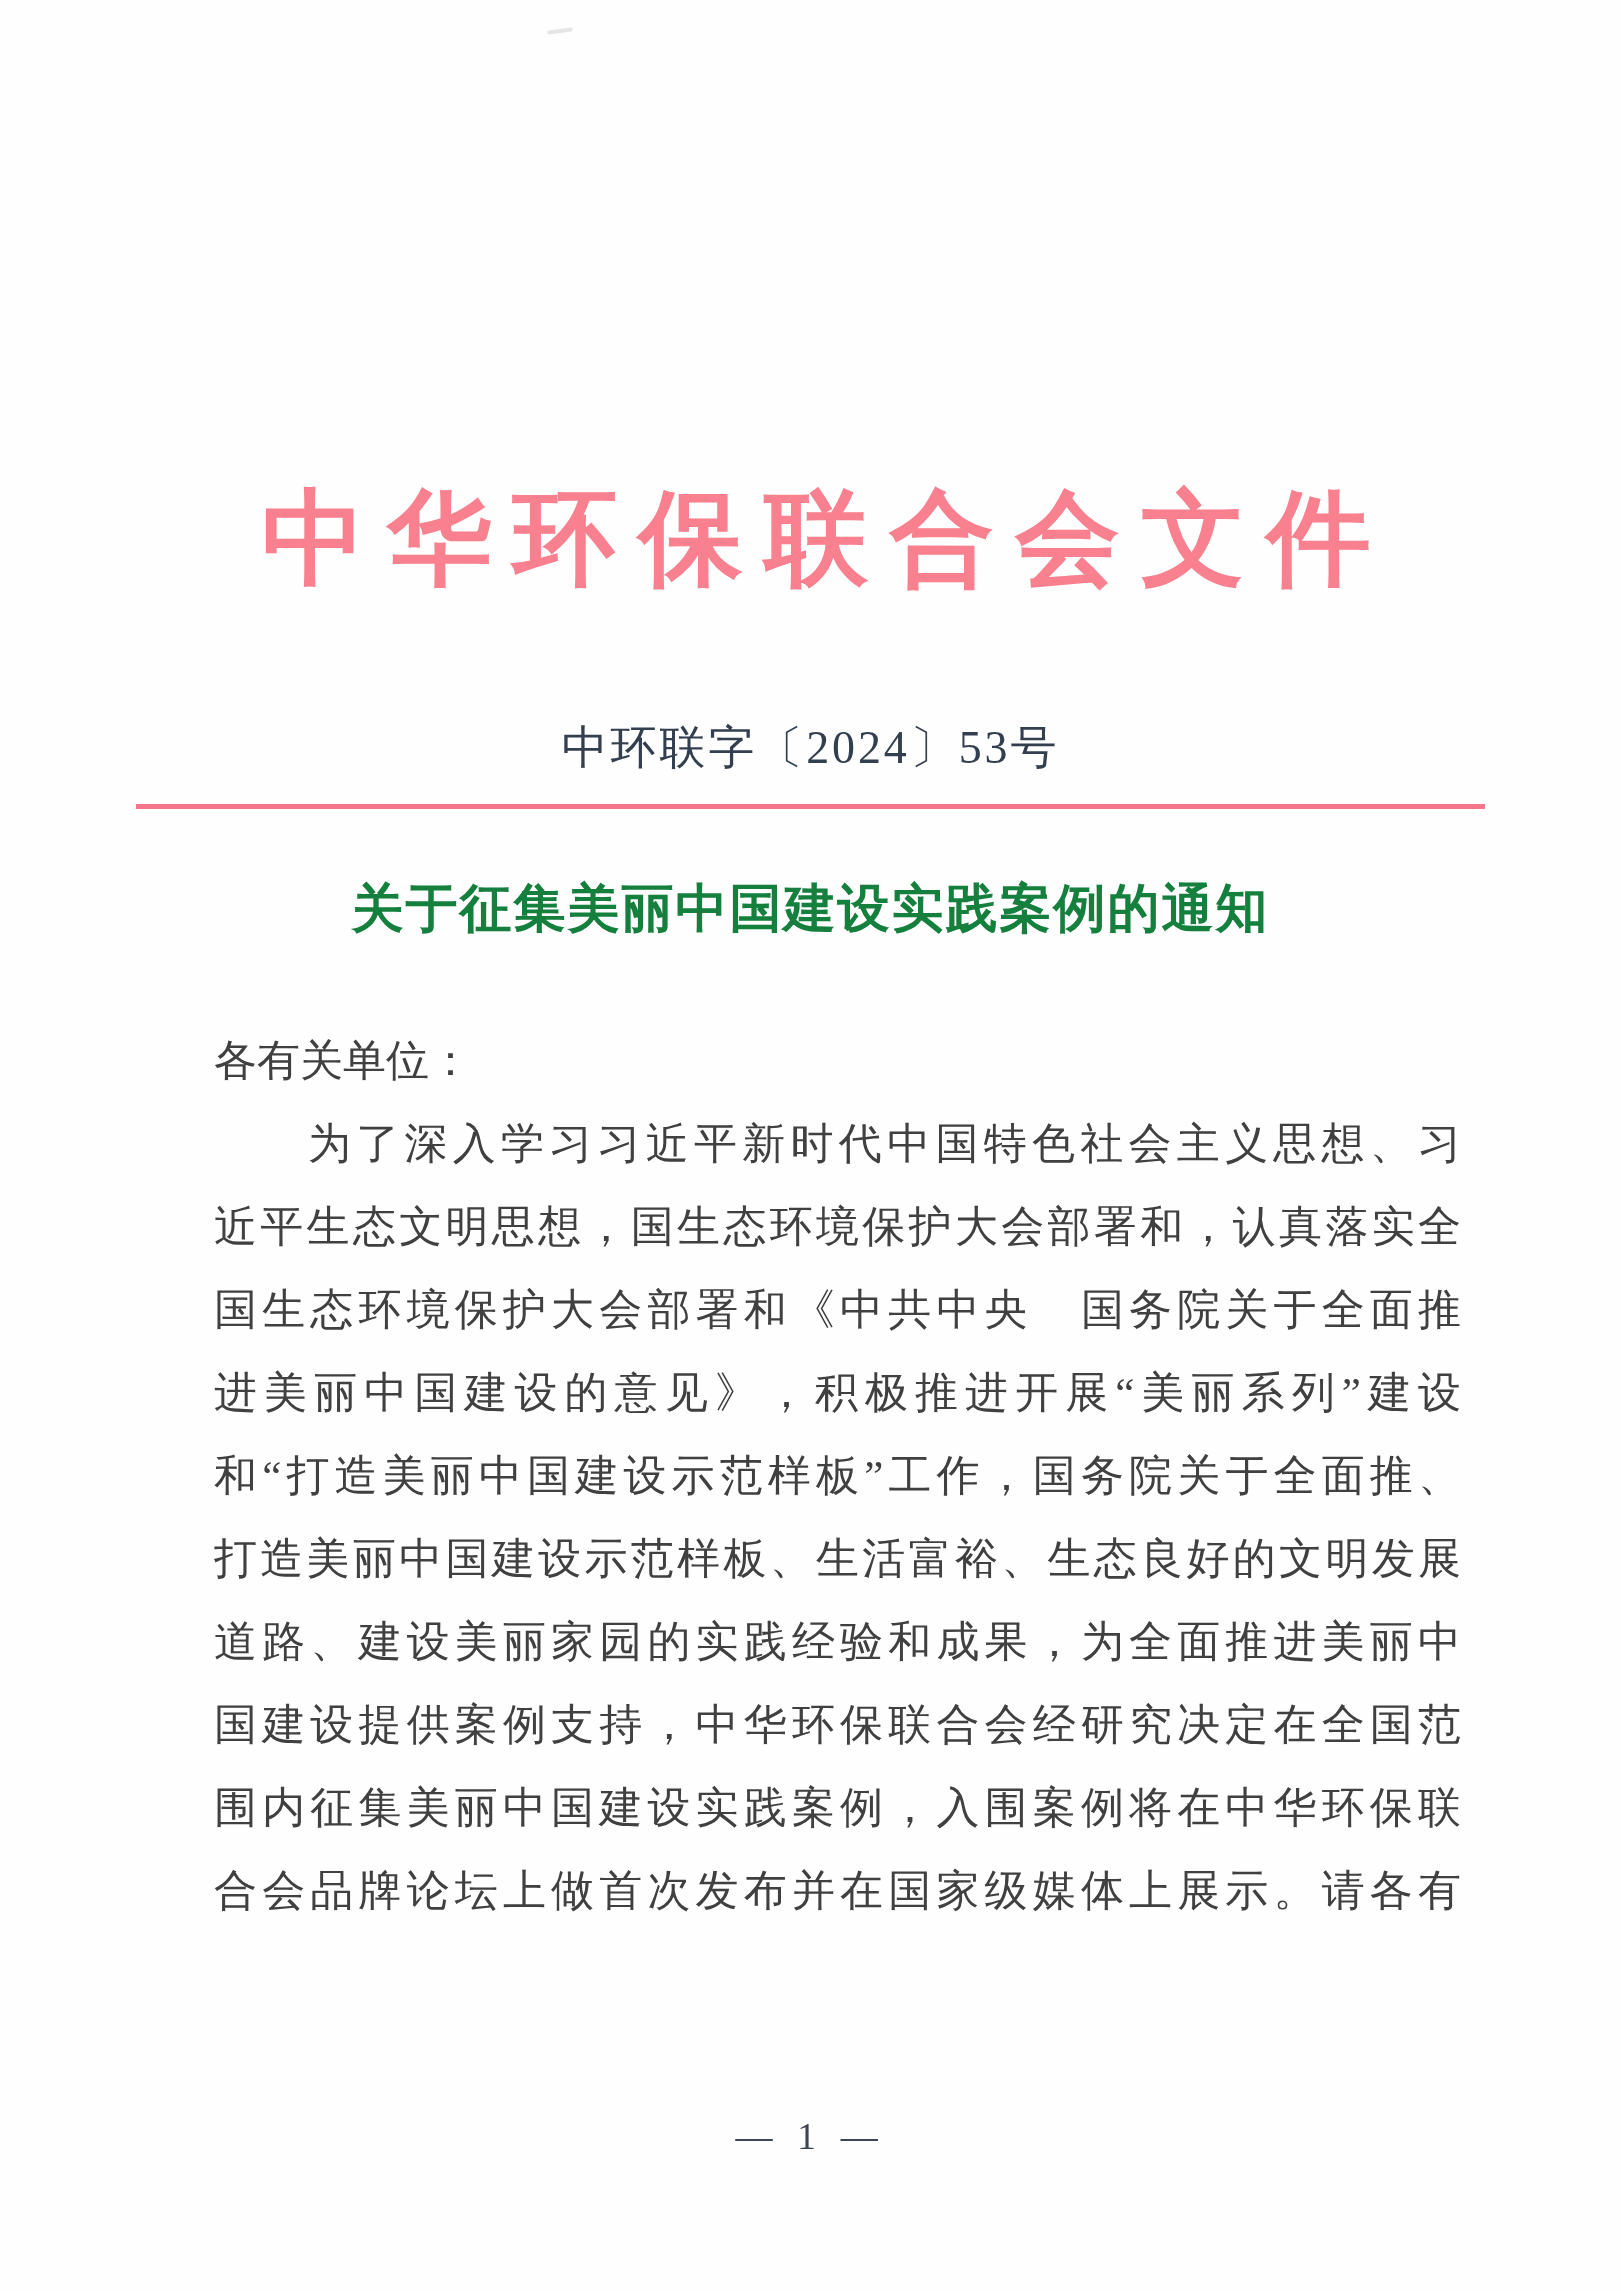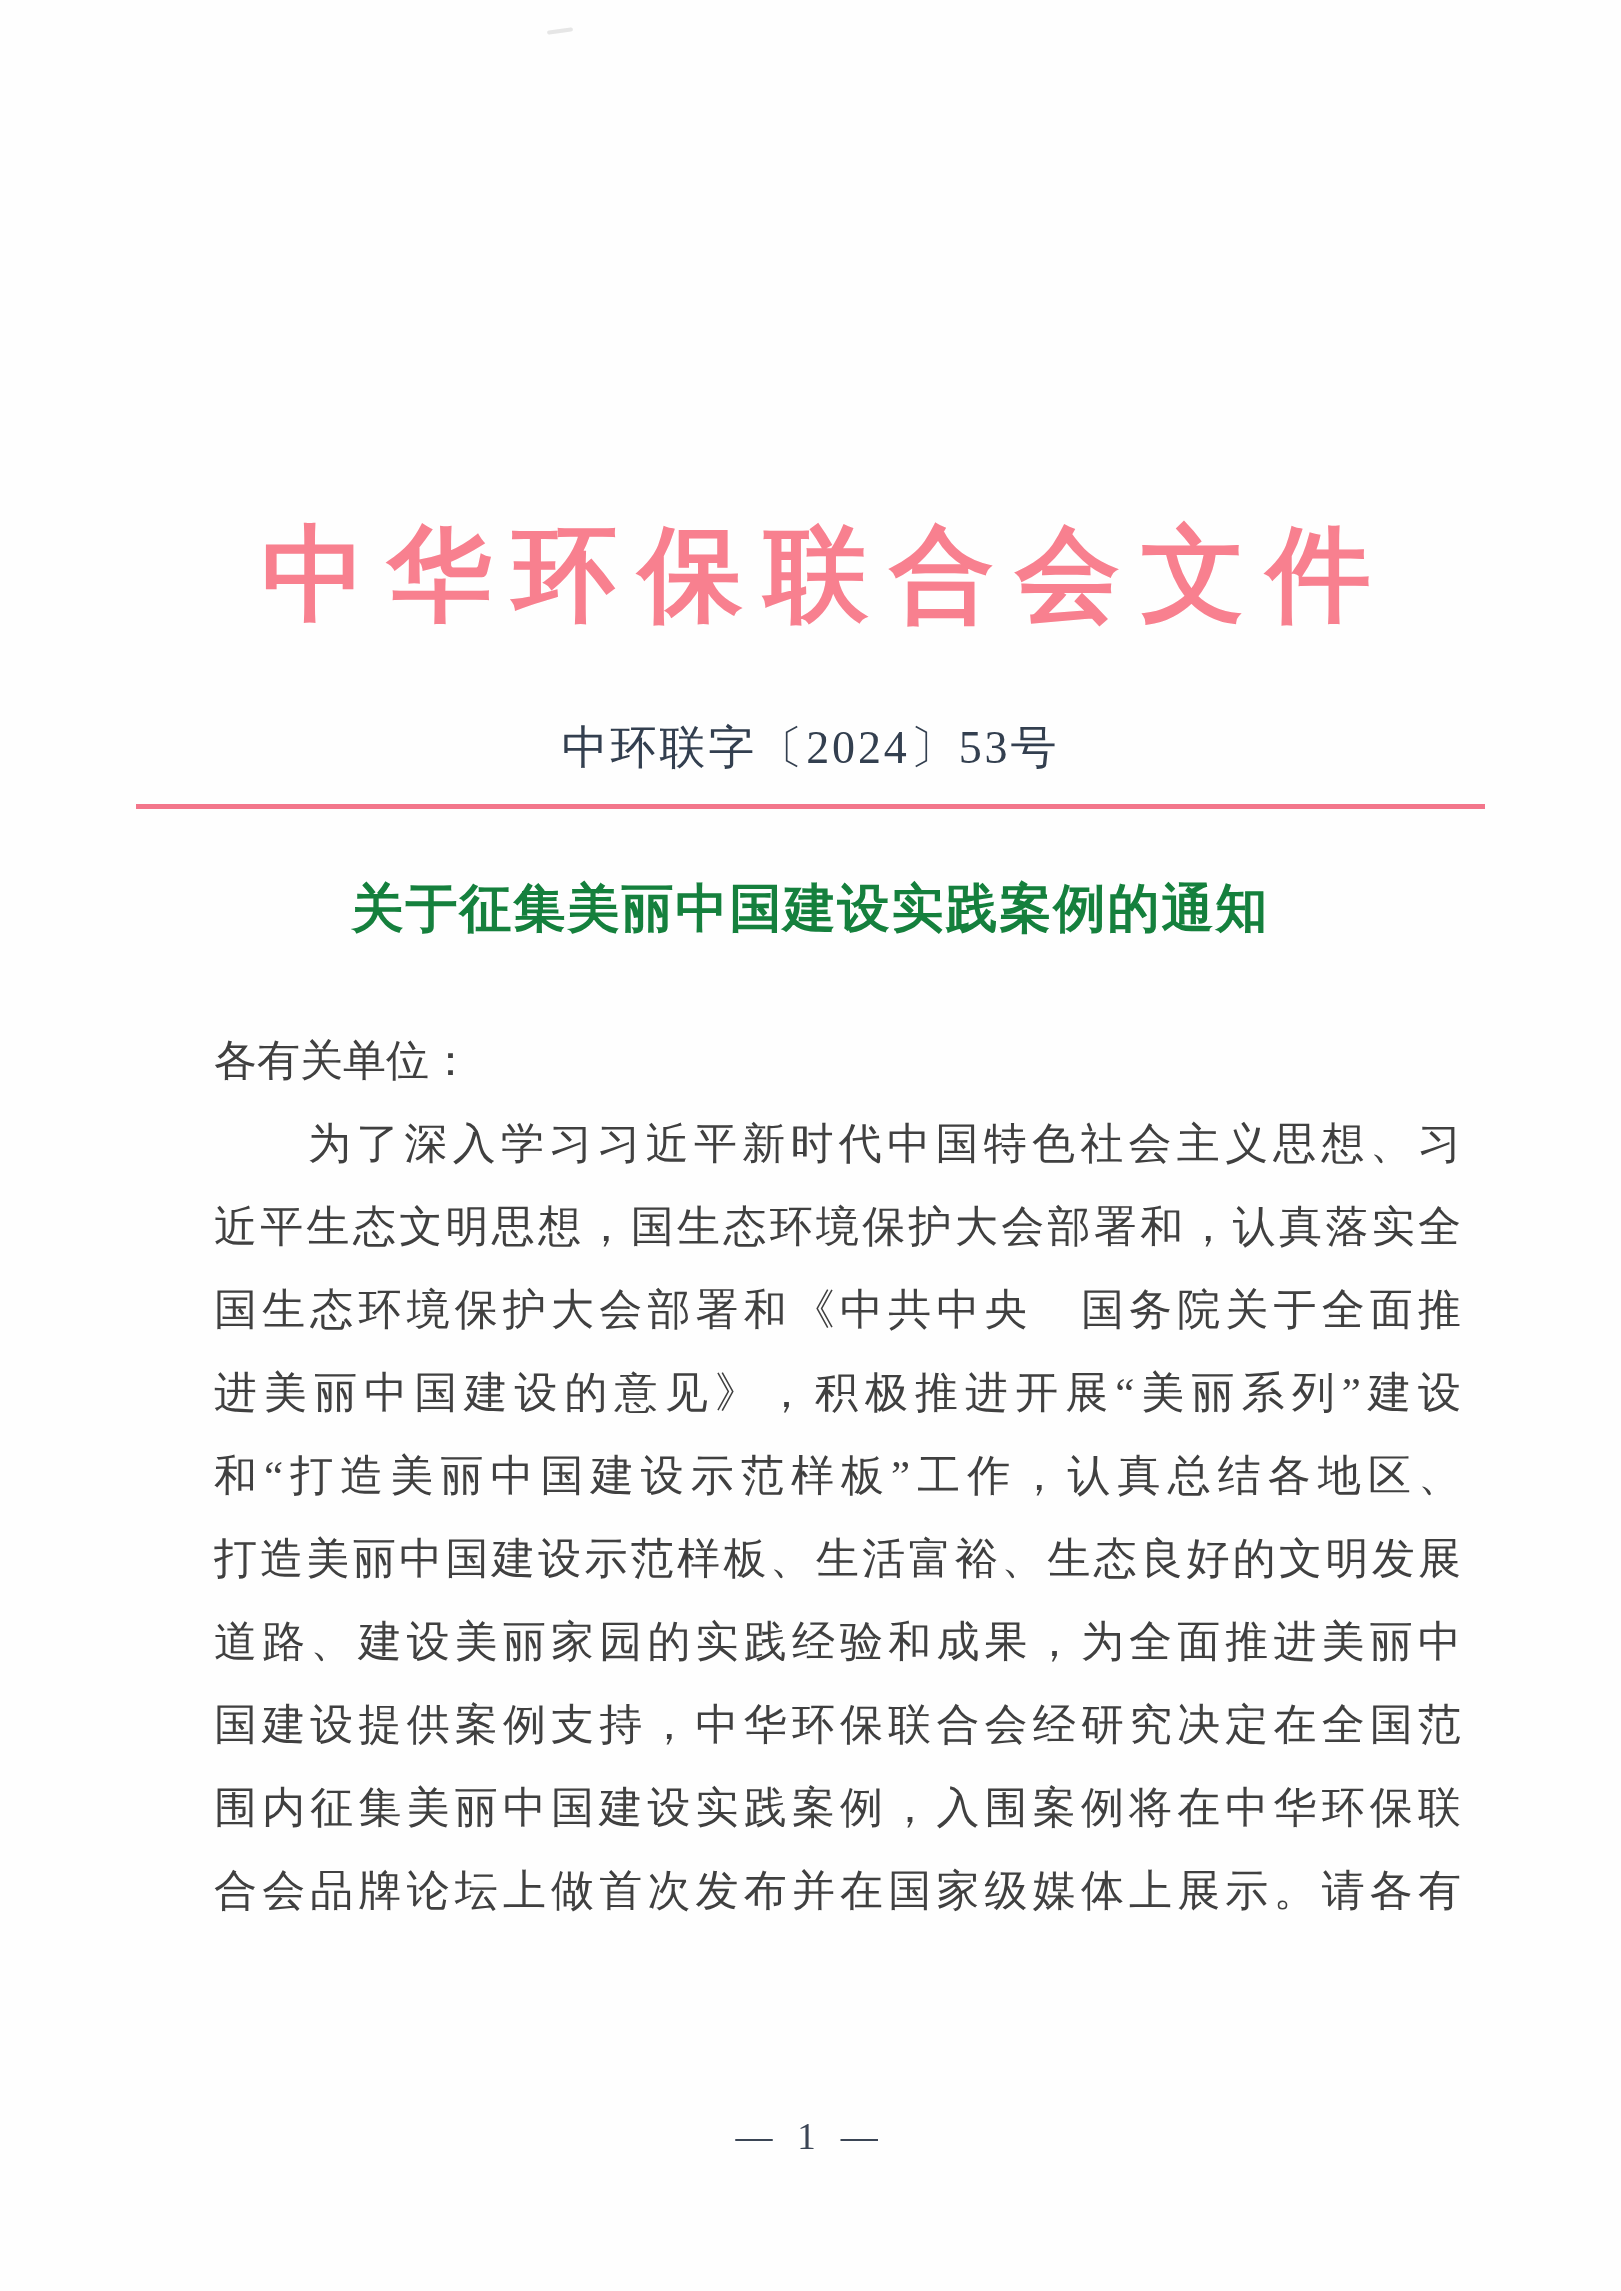--- a/index.html
+++ b/index.html
@@ -35,21 +35,20 @@
     width: 100%;
     text-align: center;
     font-size: 104px;
     line-height: 114px;
     font-weight: bold;
     color: #f8808f;
     letter-spacing: 21.6px;
     padding-left: 33px;
     box-sizing: border-box;
     white-space: nowrap;
-    margin-top: 36px;
   }
   .doc-number {
     position: absolute;
     top: 721px;
     left: 0;
     width: 100%;
     text-align: center;
     font-size: 46px;
     line-height: 53px;
     color: #333f4f;
@@ -123,21 +122,21 @@
   <div class="red-rule"></div>
 
   <div class="doc-title">关于征集美丽中国建设实践案例的通知</div>
 
   <div class="body-block">
     <div class="body-line">各有关单位：</div>
     <div class="body-line just indent">为了深入学习习近平新时代中国特色社会主义思想、习</div>
     <div class="body-line just">近平生态文明思想，国生态环境保护大会部署和，认真落实全</div>
     <div class="body-line just">国生态环境保护大会部署和《中共中央　国务院关于全面推</div>
     <div class="body-line just">进美丽中国建设的意见》，积极推进开展“美丽系列”建设</div>
-    <div class="body-line just">和“打造美丽中国建设示范样板”工作，认真总结各地区、</div>
+    <div class="body-line just">和“打造美丽中国建设示范样板”工作，国务院关于全面推、</div>
     <div class="body-line just">打造美丽中国建设示范样板、生活富裕、生态良好的文明发展</div>
     <div class="body-line just">道路、建设美丽家园的实践经验和成果，为全面推进美丽中</div>
     <div class="body-line just">国建设提供案例支持，中华环保联合会经研究决定在全国范</div>
     <div class="body-line just">围内征集美丽中国建设实践案例，入围案例将在中华环保联</div>
     <div class="body-line just">合会品牌论坛上做首次发布并在国家级媒体上展示。请各有</div>
   </div>
 
   <div class="page-number">— 1 —</div>
 
 </div>

